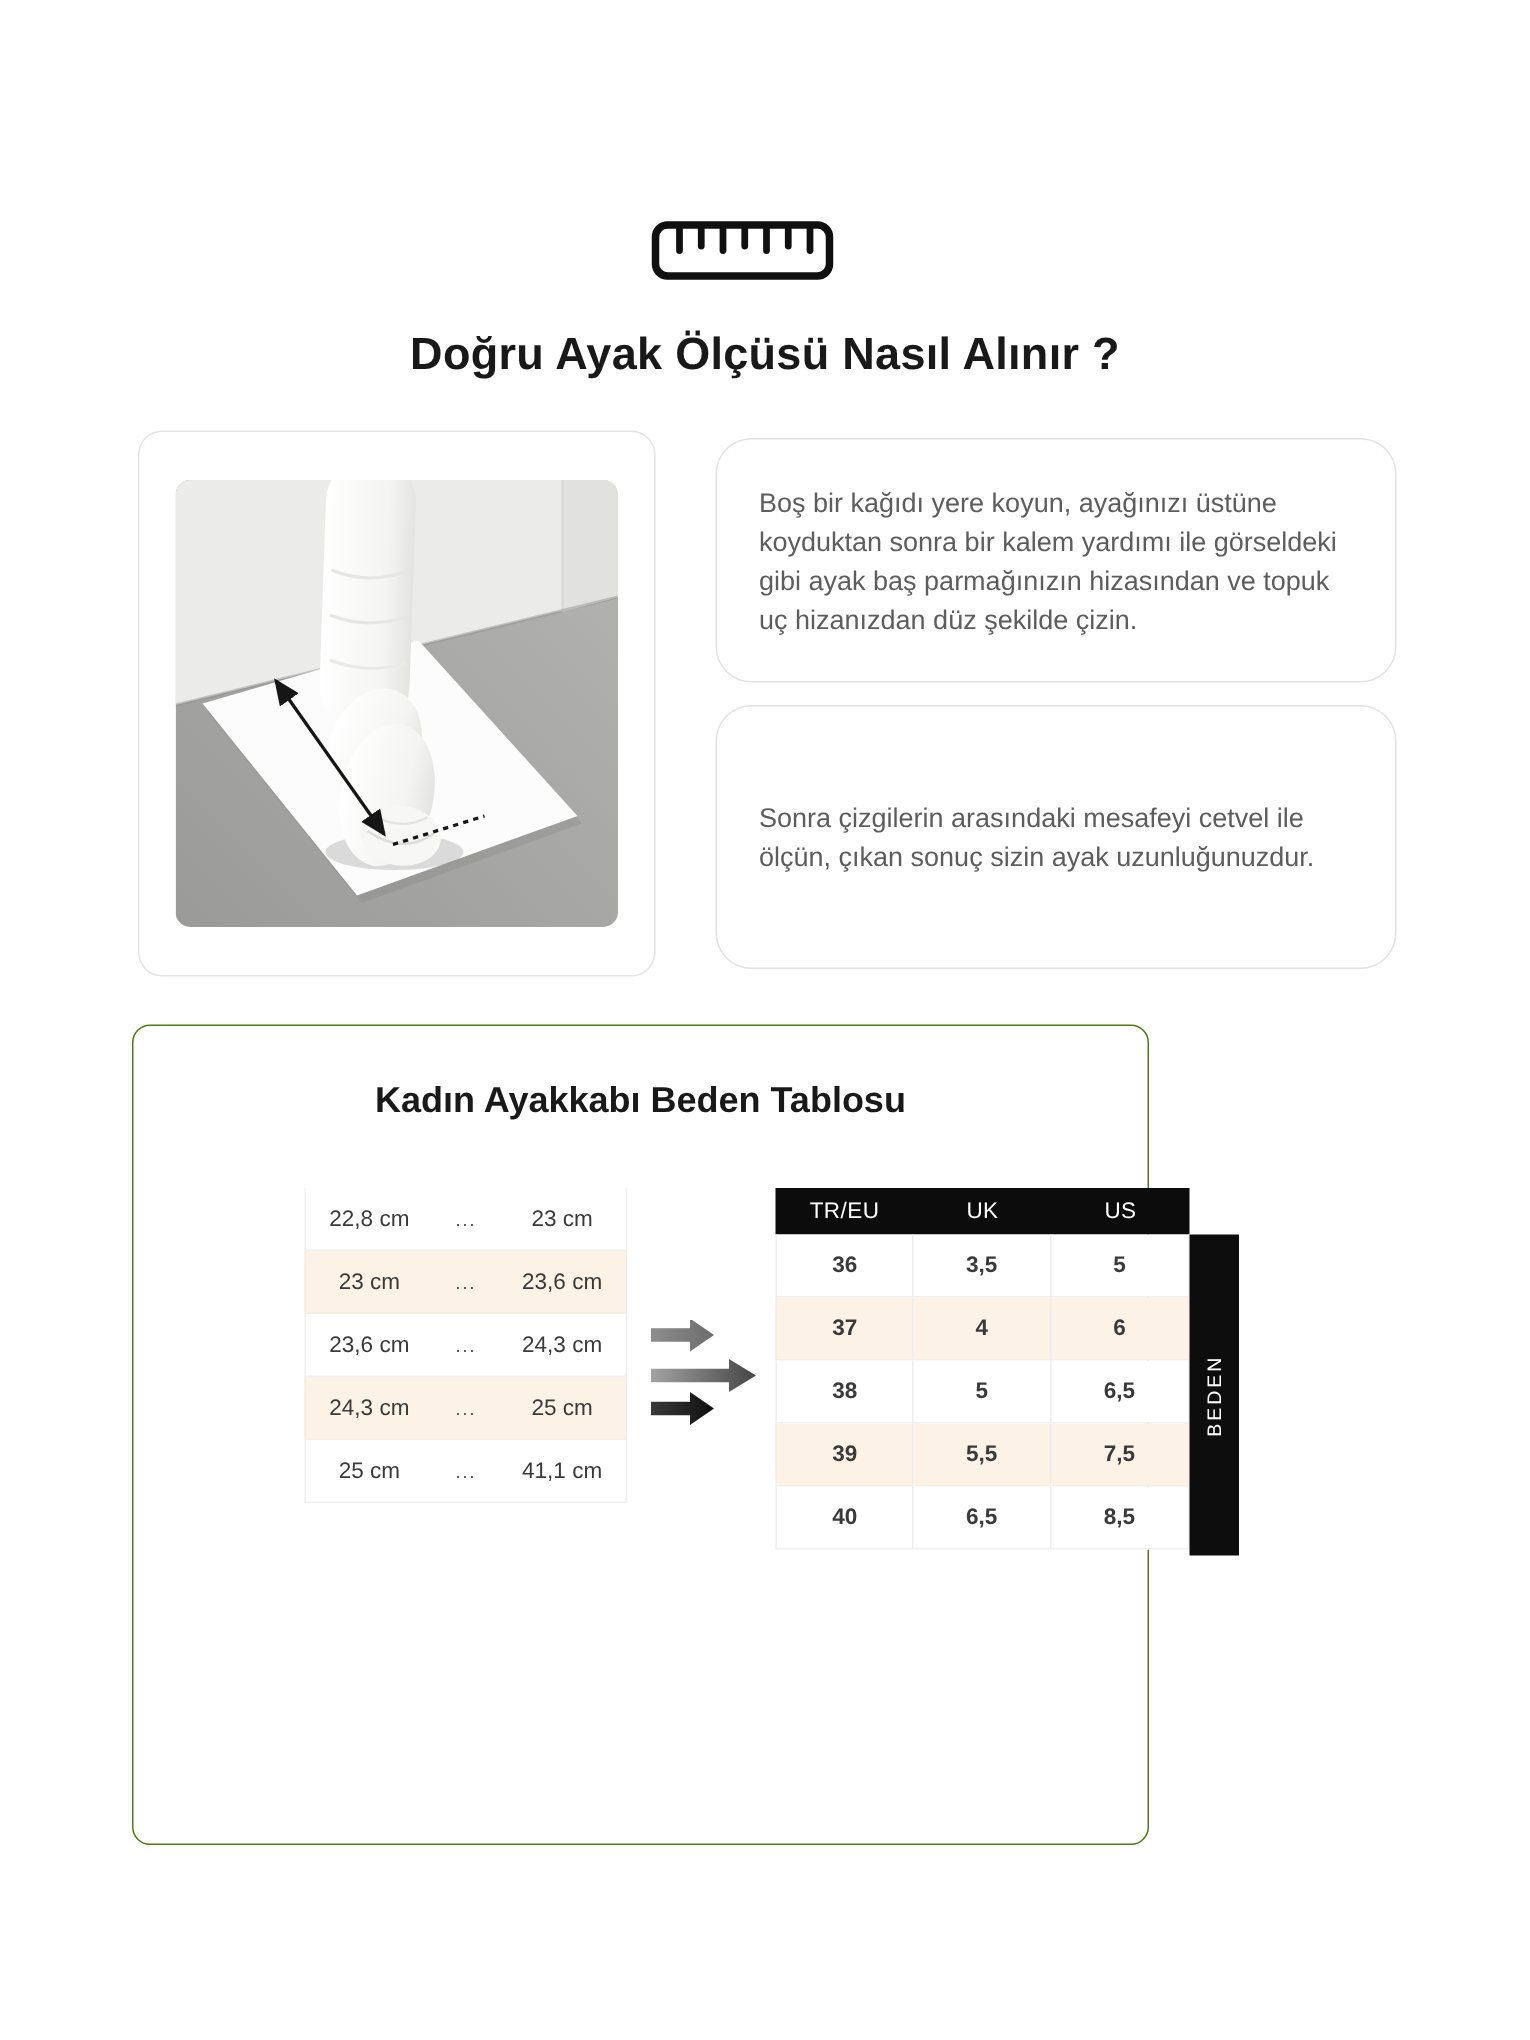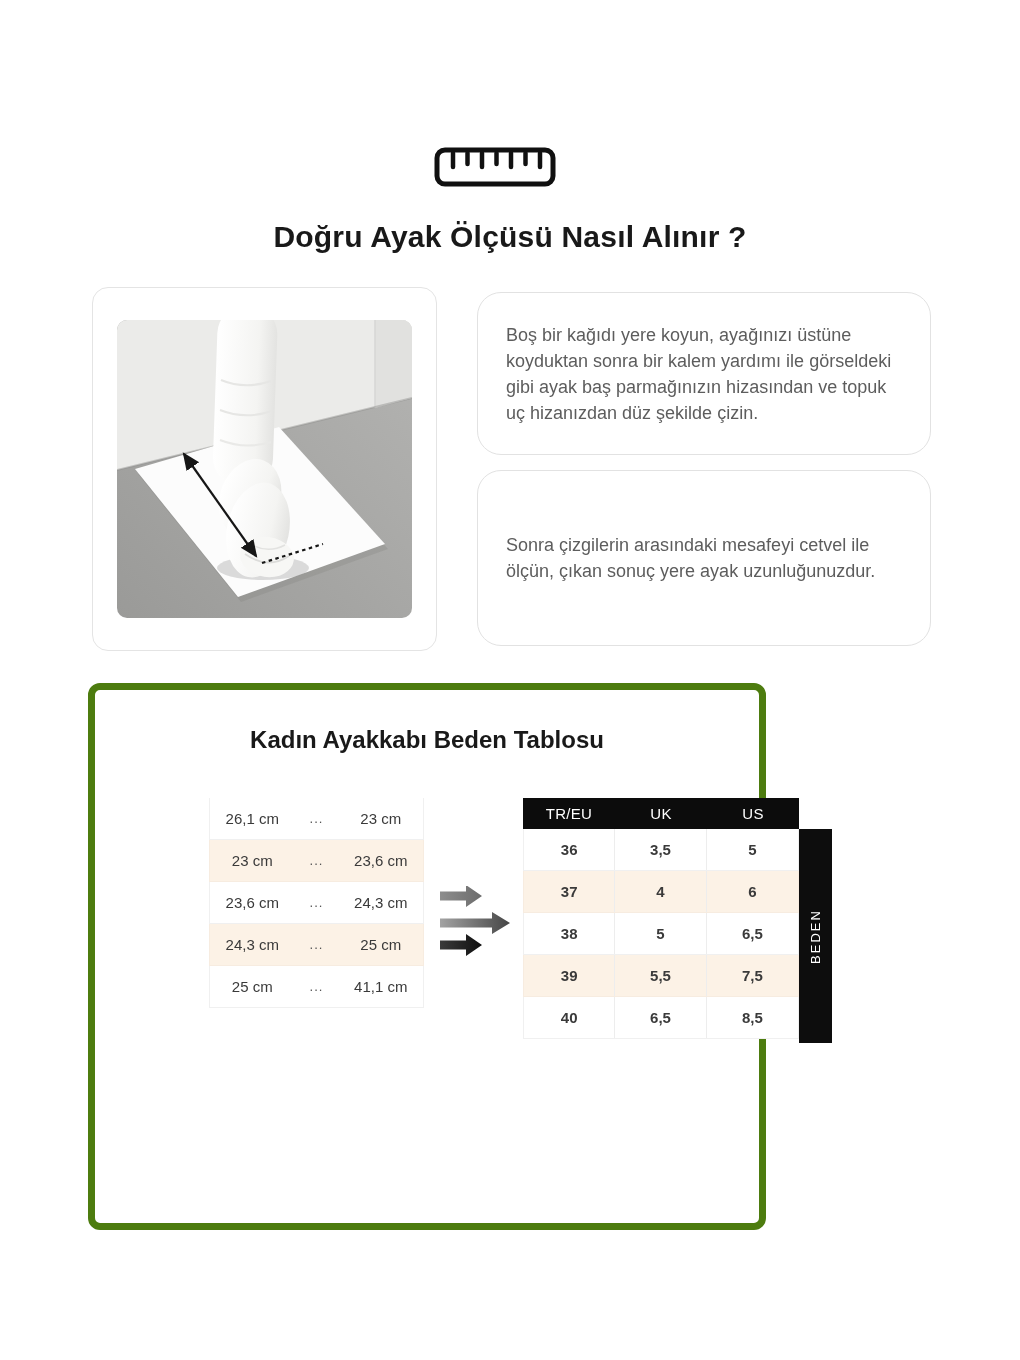--- a/index.html
+++ b/index.html
@@ -39,21 +39,21 @@
     display:flex;align-items:center;padding:0 28px;
   }
   .info-box p{
     font-size:18px;line-height:26px;color:var(--text-muted);
   }
   .info-box.first{top:292px;height:163px;}
   .info-box.second{top:470px;height:176px;}
 
   .chart-card{
     position:absolute;left:88px;top:683px;width:678px;height:547px;
-    border:7px solid #4d7c0f;border-radius:12px;background:#fff;
+    border:1px solid #4d7c0f;border-radius:12px;background:#fff;
   }
   .chart-title{
     position:absolute;left:0;top:36px;width:100%;text-align:center;
     font-size:24px;font-weight:bold;color:var(--text-dark);
   }
 
   .tbl{position:absolute;top:108px;}
   .tbl .thead{
     height:31px;background:var(--header-bg);color:#fff;
     display:grid;align-items:center;font-size:15px;
@@ -153,29 +153,29 @@
         <line x1="67" y1="134" x2="139" y2="236" stroke="#161616" stroke-width="2.2" marker-start="url(#ah)" marker-end="url(#ah)"></line>
         <line x1="145" y1="243" x2="206" y2="224" stroke="#161616" stroke-width="2.2" stroke-dasharray="3.5 3.5"></line>
       </svg>
     </div>
   </div>
 
   <div class="info-box first">
     <p>Boş bir kağıdı yere koyun, ayağınızı üstüne koyduktan sonra bir kalem yardımı ile görseldeki gibi ayak baş parmağınızın hizasından ve topuk uç hizanızdan düz şekilde çizin.</p>
   </div>
   <div class="info-box second">
-    <p>Sonra çizgilerin arasındaki mesafeyi cetvel ile ölçün, çıkan sonuç yere ayak uzunluğunuzdur.</p>
+    <p>Sonra çizgilerin arasındaki mesafeyi cetvel ile ölçün, çıkan sonuç sizin ayak uzunluğunuzdur.</p>
   </div>
 
   <div class="chart-card">
     <div class="chart-title">Kadın Ayakkabı Beden Tablosu</div>
 
     <div class="tbl cm-table">
       <div class="trow">
-        <span class="cell">26,1 cm</span>
+        <span class="cell">22,8 cm</span>
         <span class="cell sep">...</span>
         <span class="cell">23 cm</span>
       </div>
       <div class="trow alt">
         <span class="cell">23 cm</span>
         <span class="cell sep">...</span>
         <span class="cell">23,6 cm</span>
       </div>
       <div class="trow">
         <span class="cell">23,6 cm</span>

